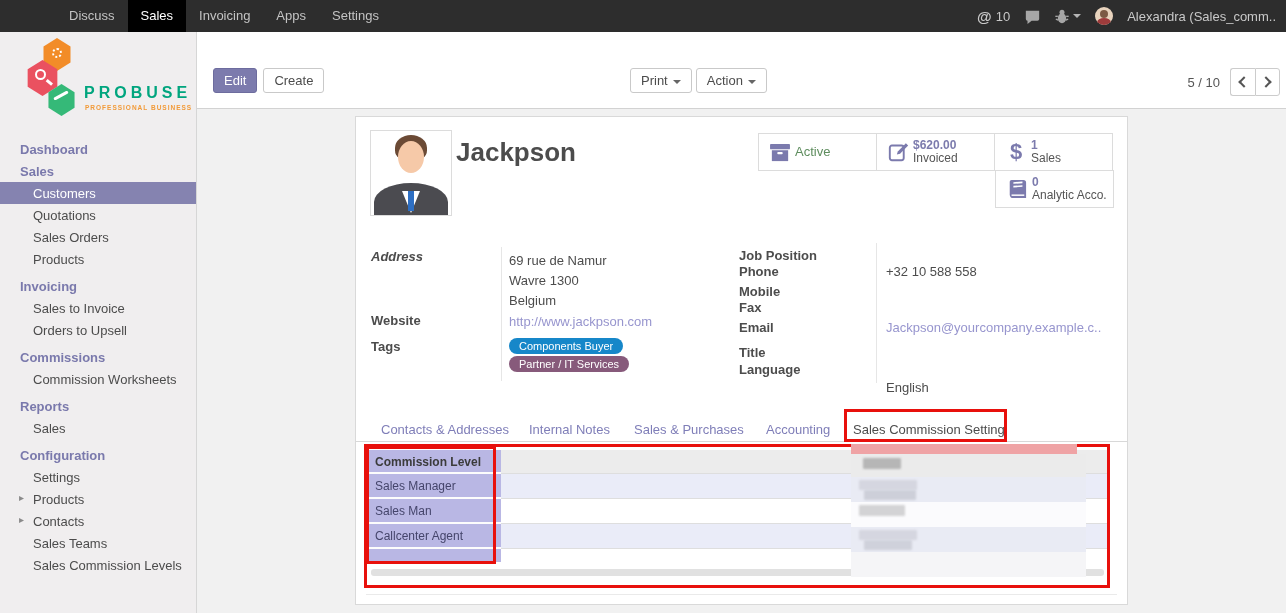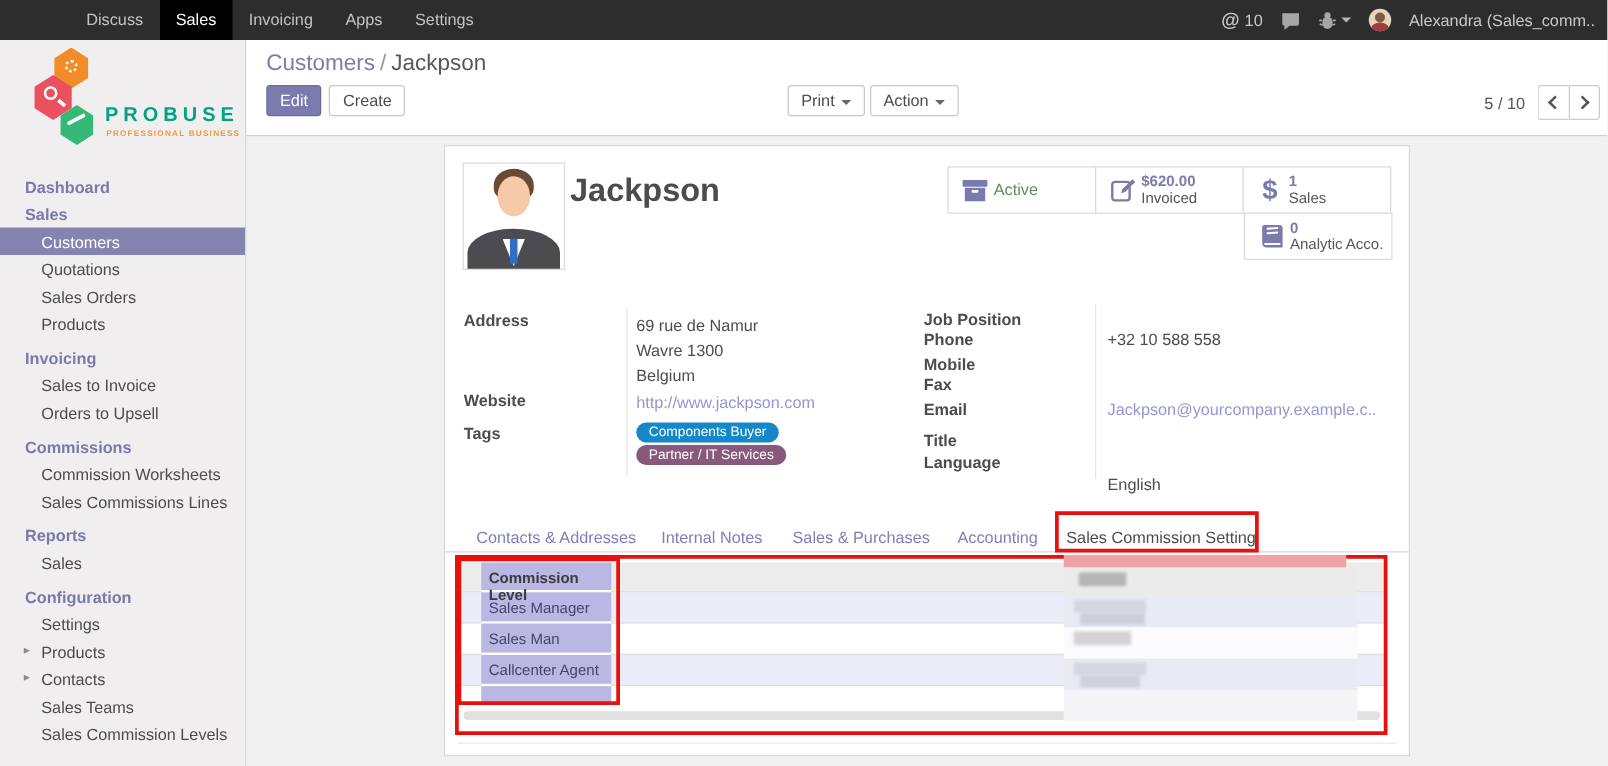--- a/index.html
+++ b/index.html
@@ -87,21 +87,21 @@
   .vline { position:absolute; width:1px; background:#e6e6e6; }
   .link { color:#9795ce; cursor:pointer; }
   .tag-pill { position:absolute; font-size:11px; color:#fff; border-radius:10px; padding:2px 10px; cursor:pointer; }
 
   .tabbar { position:absolute; left:0; right:0; top:299px; height:26px; border-bottom:1px solid #d8d8d8; }
   .tab { position:absolute; top:6px; font-size:13px; color:#7f7eb8; cursor:pointer; white-space:nowrap; }
   .tab.active { color:#4c4c4c; }
 
   .stripes { position:absolute; left:13px; top:333px; width:739px; z-index:1; }
   .stripe { border-bottom:1px solid #dedede; }
-  .col-highlight { position:absolute; left:13px; top:333px; width:120px; z-index:3;padding-left:16px; }
+  .col-highlight { position:absolute; left:13px; top:333px; width:132px; z-index:3; }
   .col-cell { background:#b9b7e4; border-bottom:2px solid #fcfcfc; font-size:12px; color:#45456b; padding:5px 0 0 6px; }
   .col-cell.hdr { font-weight:bold; color:#3b3b3b; }
   .redbox { position:absolute; border:3px solid #e8100c; pointer-events:none; }
   .blur-region { position:absolute; left:495px; top:327px; width:235px; height:133px; z-index:3; }
   .blur-row { width:100%; }
   .rblock { position:absolute; filter:blur(1.2px); border-radius:1px; }
   .scroll-strip { position:absolute; left:15px; top:452px; width:733px; height:7px; background:#e1e1e1; border-radius:3px; z-index:2; }
   .sheet-bottom-line { position:absolute; left:10px; right:10px; top:477px; border-top:1px solid #eaeaea; }
 
   svg { display:block; }
@@ -165,42 +165,38 @@
       <div class="nav-header" style="margin-top:0;">Sales</div>
       <div class="nav-item selected">Customers</div>
       <div class="nav-item">Quotations</div>
       <div class="nav-item">Sales Orders</div>
       <div class="nav-item">Products</div>
       <div class="nav-header">Invoicing</div>
       <div class="nav-item">Sales to Invoice</div>
       <div class="nav-item">Orders to Upsell</div>
       <div class="nav-header">Commissions</div>
       <div class="nav-item">Commission Worksheets</div>
-      <div class="nav-item">Sales Commissions Lines</div>
       <div class="nav-header">Reports</div>
       <div class="nav-item">Sales</div>
       <div class="nav-header">Configuration</div>
       <div class="nav-item">Settings</div>
       <div class="nav-item">
         <span class="nav-caret">▸</span>
         <span>Products</span>
       </div>
       <div class="nav-item">
         <span class="nav-caret">▸</span>
         <span>Contacts</span>
       </div>
       <div class="nav-item">Sales Teams</div>
       <div class="nav-item">Sales Commission Levels</div>
     </div>
   </div>
 
   <div class="cpanel">
-    <div class="breadcrumb">
-      <span class="bc-link">Customers</span><span class="bc-sep">/</span><span class="bc-current">Jackpson</span>
-    </div>
     <div class="cp-left-buttons">
       <span class="btn btn-primary">Edit</span>
       <span class="btn">Create</span>
     </div>
     <div class="cp-mid-buttons">
       <span class="btn"><span>Print</span><span class="dd-caret"></span></span>
       <span class="btn"><span>Action</span><span class="dd-caret"></span></span>
     </div>
     <div class="pager">
       <span class="pager-text">5 / 10</span>
@@ -271,21 +267,21 @@
       </span>
       <div class="stat-text">
         <div class="stat-value">0</div>
         <div>Analytic Acco...</div>
       </div>
     </div>
 
     <div class="vline" style="left:145px; top:130px; height:134px;"></div>
     <div class="vline" style="left:520px; top:126px; height:140px;"></div>
 
-    <div class="fld-label" style="left:15px; top:132px;">Address</div>
+    <div class="fld-label" style="left:15px; top:132px;font-style:italic;">Address</div>
     <div class="fld-value" style="left:153px; top:134px; line-height:20px;">
       <div>69 rue de Namur</div>
       <div>Wavre 1300</div>
       <div>Belgium</div>
     </div>
     <div class="fld-label" style="left:15px; top:196px;">Website</div>
     <div class="fld-value link" style="left:153px; top:197px;">http://www.jackpson.com</div>
     <div class="fld-label" style="left:15px; top:222px;">Tags</div>
     <span class="tag-pill" style="left:153px; top:221px; background:#1687c9;">Components Buyer</span>
     <span class="tag-pill" style="left:153px; top:239px; background:#875a7b;">Partner / IT Services</span>

